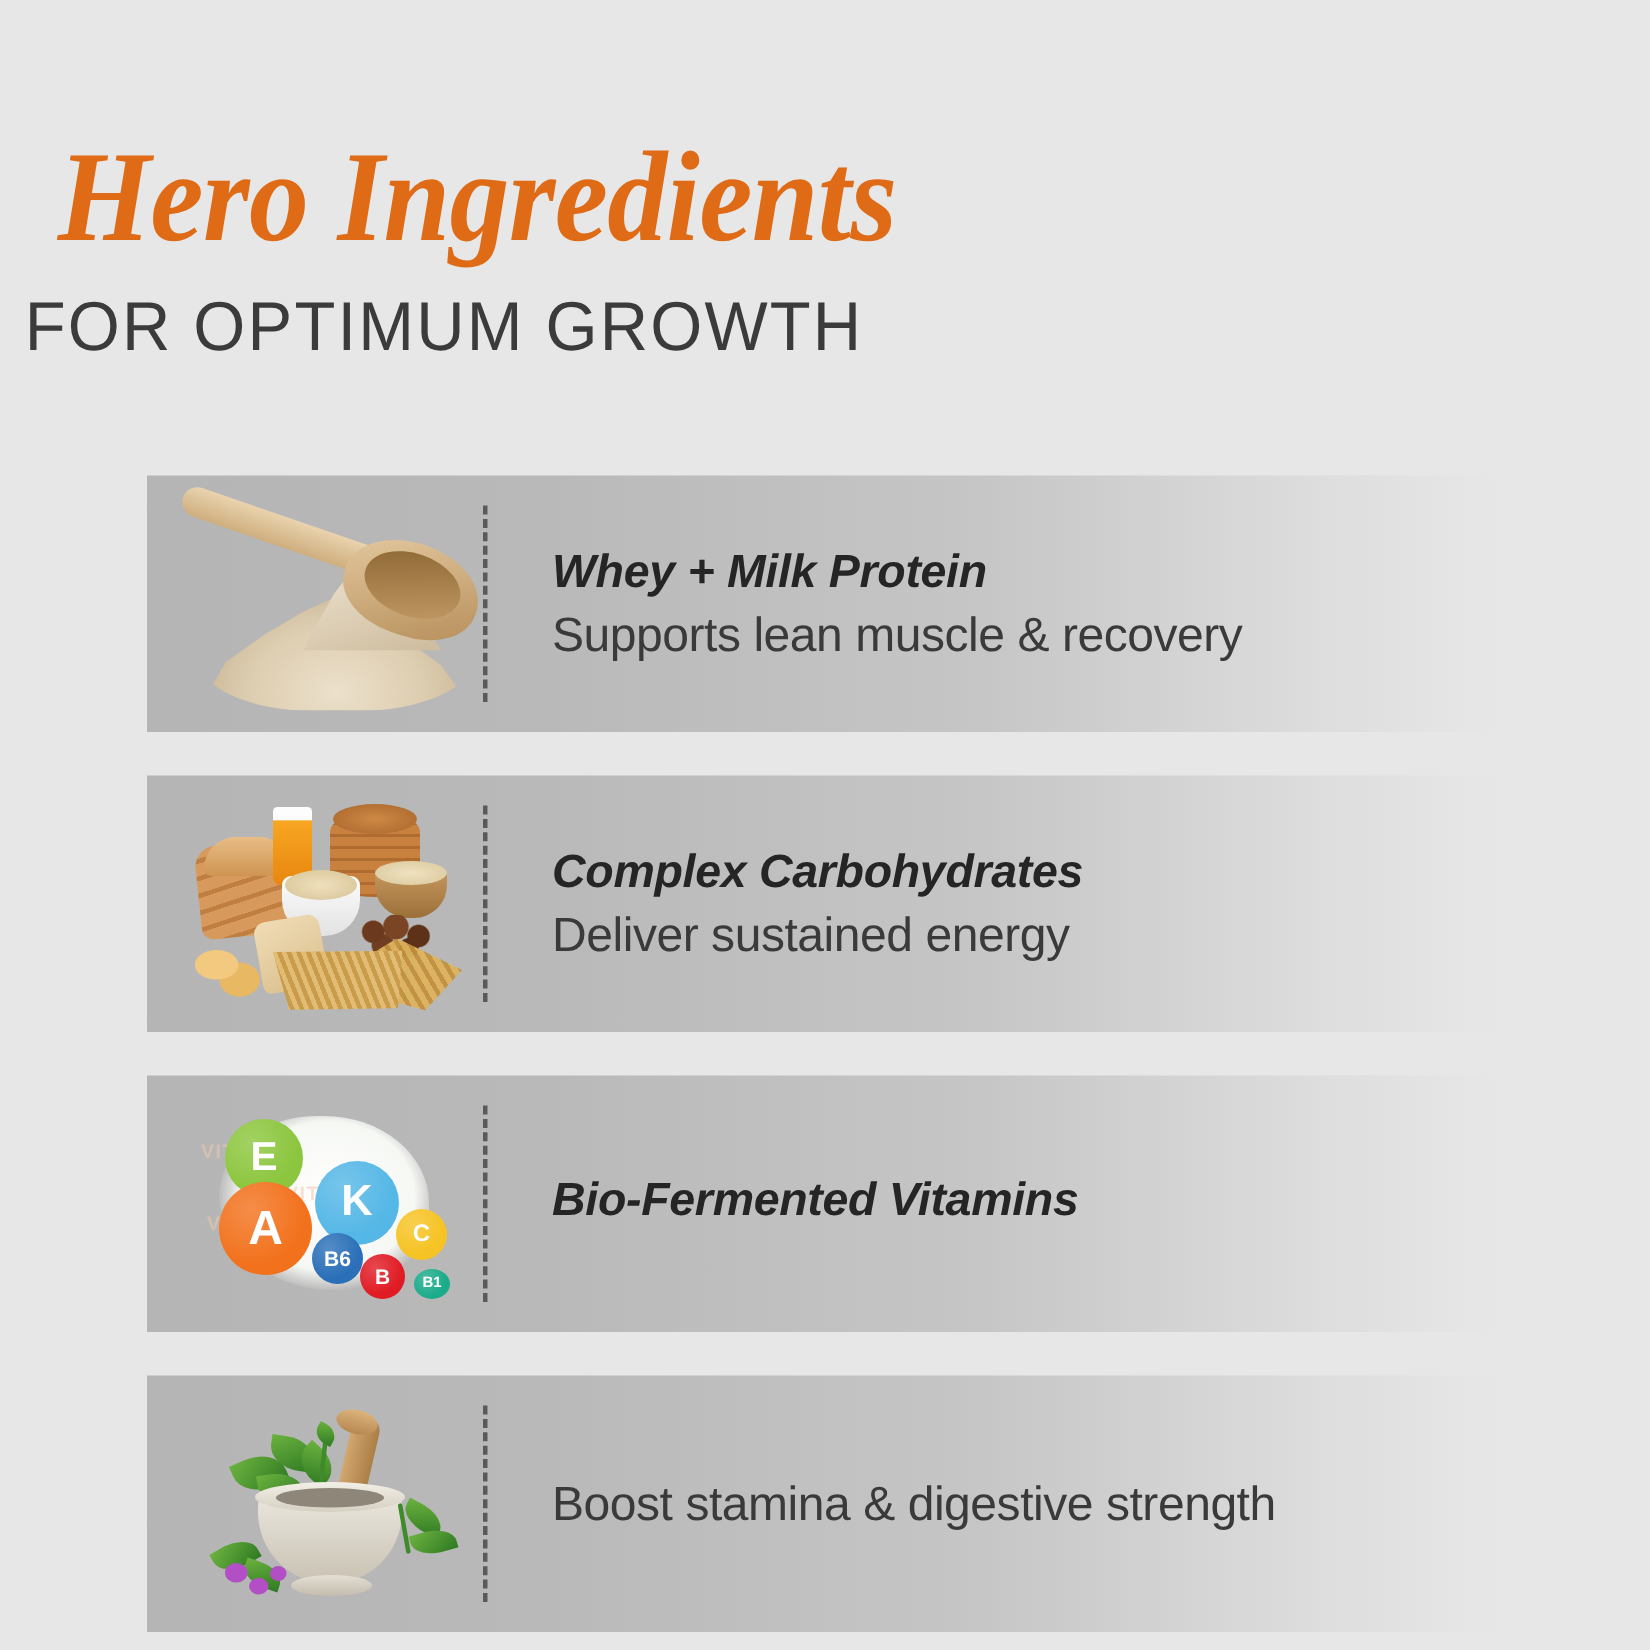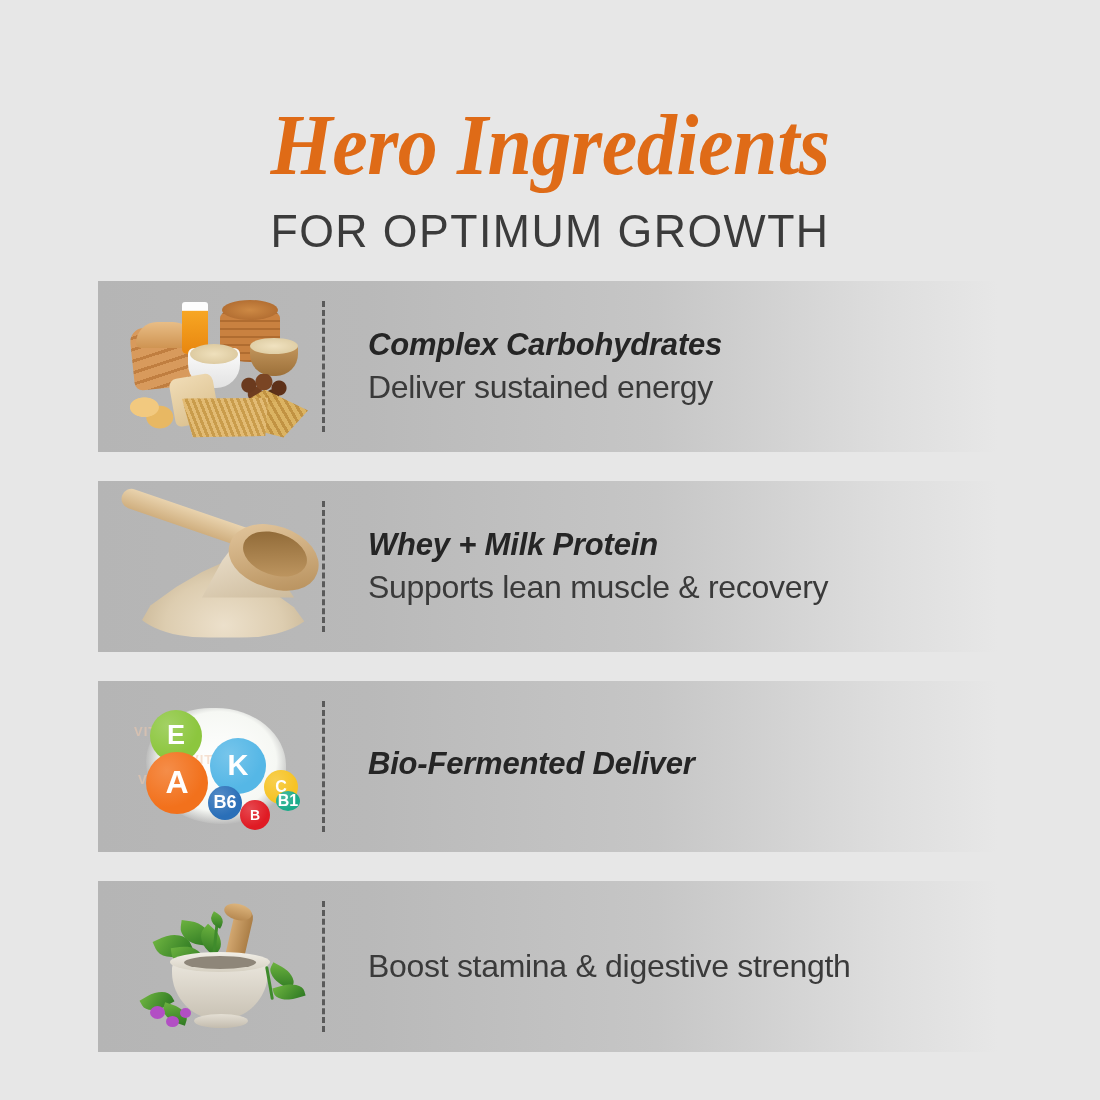--- a/index.html
+++ b/index.html
@@ -6,21 +6,21 @@
   body{
     width:1100px;height:1100px;
     background:#e7e7e7;
     font-family:"Liberation Sans", sans-serif;
     overflow:hidden;
     position:relative;
   }
   .page{width:1100px;height:1100px;position:relative;}
 
   
-  .header{text-align:center;padding-top:102px;}
+  .header{padding-top:52px;margin-top:36px;}
   .title{
     font-family:"Liberation Serif", serif;
     font-style:italic;font-weight:700;
     font-size:86px;line-height:1.0;
     color:#df6b17;
     letter-spacing:-0.5px;
     transform:scaleX(0.93);
   }
   .subtitle{
     margin-top:16px;
@@ -173,20 +173,37 @@
 
   <div class="header">
     <div class="title">Hero Ingredients</div>
     <div class="subtitle">FOR OPTIMUM GROWTH</div>
   </div>
 
   <div class="rows">
 
     <div class="row">
       <div class="thumb">
+        <div class="ill">
+          <div class="powder-pile"></div>
+          <div class="powder-top"></div>
+          <div class="scoop-handle"></div>
+          <div class="scoop-bowl"></div>
+          <div class="scoop-inner"></div>
+        </div>
+      </div>
+      <div class="divider"></div>
+      <div class="text">
+        <div class="row-title">Whey + Milk Protein</div>
+        <div class="row-sub">Supports lean muscle &amp; recovery</div>
+      </div>
+    </div>
+
+    <div class="row">
+      <div class="thumb">
         <div class="carb">
           <div class="c-bread"></div>
             <div class="c-breadtop"></div>
           <div class="c-juice"></div>
           <div class="c-crackstack"></div>
             <div class="c-crackstack2"></div>
           <div class="c-woodbowl"></div>
             <div class="c-woodoats"></div>
           <div class="c-bowl"></div>
             <div class="c-oats"></div>
@@ -199,58 +216,41 @@
       </div>
       <div class="divider"></div>
       <div class="text">
         <div class="row-title">Complex Carbohydrates</div>
         <div class="row-sub">Deliver sustained energy</div>
       </div>
     </div>
 
     <div class="row">
       <div class="thumb">
-        <div class="ill">
-          <div class="powder-pile"></div>
-          <div class="powder-top"></div>
-          <div class="scoop-handle"></div>
-          <div class="scoop-bowl"></div>
-          <div class="scoop-inner"></div>
-        </div>
-      </div>
-      <div class="divider"></div>
-      <div class="text">
-        <div class="row-title">Whey + Milk Protein</div>
-        <div class="row-sub">Supports lean muscle &amp; recovery</div>
-      </div>
-    </div>
-
-    <div class="row">
-      <div class="thumb">
         <div class="vit">
           <div class="vit-splash"></div>
           <div id="vit-watermarks">
               <div class="vtxt" style="left: 10px; top: 26px;">VITAMIN</div>
               <div class="vtxt" style="left: 66px; top: 54px;">VITAMIN</div>
               <div class="vtxt" style="left: 14px; top: 74px;">VITAMIN</div>
             </div>
           <div id="vit-bubbles">
               <div class="bub" style="left: 26px; top: 12px; width: 52px; height: 52px; font-size: 27px; background: radial-gradient(circle at 34% 30%, rgba(255, 255, 255, 0.2), rgb(140, 198, 62) 62%) rgb(140, 198, 62);">E</div>
               <div class="bub" style="left: 86px; top: 40px; width: 56px; height: 56px; font-size: 29px; background: radial-gradient(circle at 34% 30%, rgba(255, 255, 255, 0.2), rgb(85, 183, 230) 62%) rgb(85, 183, 230);">K</div>
               <div class="bub" style="left: 22px; top: 54px; width: 62px; height: 62px; font-size: 32px; background: radial-gradient(circle at 34% 30%, rgba(255, 255, 255, 0.2), rgb(242, 113, 28) 62%) rgb(242, 113, 28);">A</div>
-              <div class="bub" style="left: 84px; top: 88px; width: 34px; height: 34px; font-size: 18px; background: radial-gradient(circle at 34% 30%, rgba(255, 255, 255, 0.2), rgb(42, 111, 184) 62%) rgb(42, 111, 184);">B6</div>
+              <div class="bub" style="left: 84px; top: 88px; width: 34px; height: 34px; font-size: 14px; background: radial-gradient(circle at 34% 30%, rgba(255, 255, 255, 0.2), rgb(42, 111, 184) 62%) rgb(42, 111, 184);">B6</div>
               <div class="bub" style="left: 140px; top: 72px; width: 34px; height: 34px; font-size: 16px; background: radial-gradient(circle at 34% 30%, rgba(255, 255, 255, 0.2), rgb(246, 195, 36) 62%) rgb(246, 195, 36);">C</div>
               <div class="bub" style="left: 116px; top: 102px; width: 30px; height: 30px; font-size: 14px; background: radial-gradient(circle at 34% 30%, rgba(255, 255, 255, 0.2), rgb(224, 27, 36) 62%) rgb(224, 27, 36);">B</div>
-              <div class="bub" style="left: 152px; top: 93px; width: 24px; height: 20px; font-size: 16px; background: radial-gradient(circle at 34% 30%, rgba(255, 255, 255, 0.2), rgb(26, 171, 138) 62%) rgb(26, 171, 138);">B1</div>
+              <div class="bub" style="left: 152px; top: 112px; width: 24px; height: 20px; font-size: 10px; background: radial-gradient(circle at 34% 30%, rgba(255, 255, 255, 0.2), rgb(26, 171, 138) 62%) rgb(26, 171, 138);">B1</div>
             </div>
         </div>
       </div>
       <div class="divider"></div>
       <div class="text">
-        <div class="row-title">Bio-Fermented Deliver</div>
+        <div class="row-title">Bio-Fermented Vitamins</div>
       </div>
     </div>
 
     <div class="row">
       <div class="thumb">
         <div class="mor">
           <div class="leaf" style="left:28px;top:38px;width:34px;height:24px;transform:rotate(-24deg);"></div>
           <div class="leaf" style="left:52px;top:26px;width:30px;height:22px;transform:rotate(8deg);"></div>
           <div class="leaf" style="left:70px;top:34px;width:26px;height:20px;transform:rotate(42deg);"></div>
           <div class="leaf" style="left:44px;top:50px;width:30px;height:20px;transform:rotate(-8deg);"></div>

